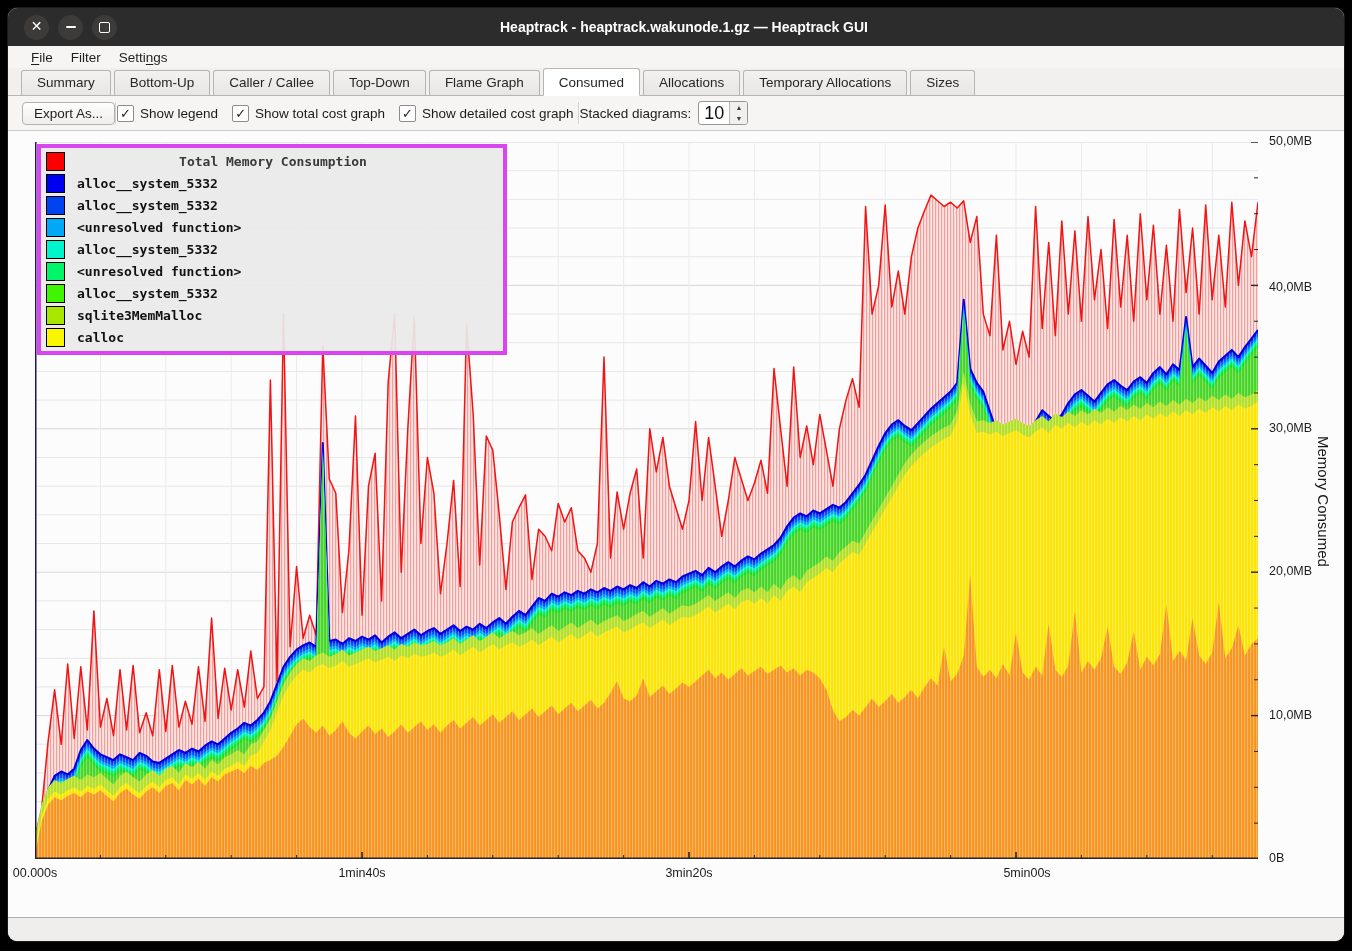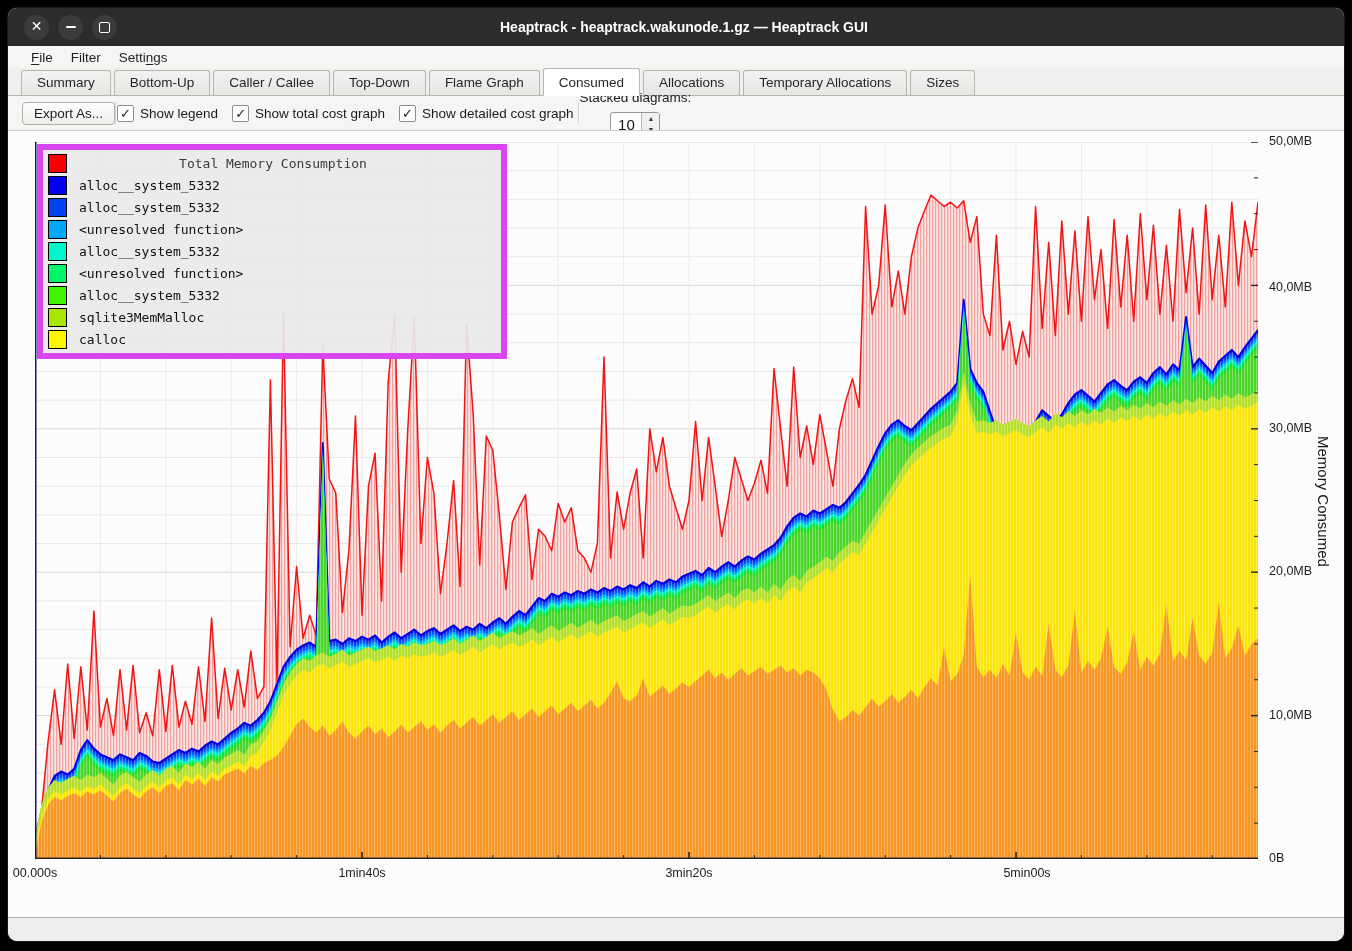--- a/index.html
+++ b/index.html
@@ -32,38 +32,38 @@
   .tab.active{background:#ffffff;padding-top:6px;margin-bottom:-1px;border-bottom:1px solid #fff;z-index:3;}
   
   #toolbar{position:absolute;left:0;top:88px;width:100%;height:34px;background:#f6f5f4;
     display:flex;align-items:center;padding-left:14px;box-sizing:border-box;}
   #export-btn{font-size:13.5px;color:#1f1f1f;background:linear-gradient(#fefefe,#efeeec);
     border:1px solid #b3b1ae;border-radius:4px;padding:3px 11px;}
   .tb-sep{width:1px;height:22px;background:#d2d1d0;border-right:1px solid #fbfbfa;}
   .cb-wrap{display:flex;align-items:center;gap:6px;font-size:13.5px;color:#1b1b1b;margin-right:4px;}
   .cb-box{width:15px;height:15px;background:#fff;border:1px solid #8e8c8a;border-radius:2px;
     display:flex;align-items:center;justify-content:center;font-size:13px;color:#222;line-height:1;}
-  #spin-wrap{display:flex;align-items:center;gap:7px;font-size:13.5px;color:#1b1b1b;flex-direction:column;}
+  #spin-wrap{display:flex;align-items:center;gap:7px;font-size:13.5px;color:#1b1b1b;}
   #spinbox{display:flex;border:1px solid #999795;border-radius:3px;overflow:hidden;background:#fff;}
-  #spin-value{width:30px;height:22px;font-size:15px;display:flex;align-items:center;justify-content:center;color:#111;}
+  #spin-value{width:30px;height:22px;font-size:18px;display:flex;align-items:center;justify-content:center;color:#111;}
   #spin-btns{width:17px;background:#f1f0ef;border-left:1px solid #b9b7b5;display:flex;flex-direction:column;}
   #spin-btns div{flex:1;display:flex;align-items:center;justify-content:center;font-size:7px;color:#3c3c3c;}
   
   #chartwidget{position:absolute;left:0;top:122px;width:1336px;height:787px;background:#fcfcfc;
     border-top:1px solid #cfcecd;}
   #plot-svg{position:absolute;left:27px;top:11px;}
   .xtick-label{position:absolute;top:735px;width:90px;text-align:center;font-size:12.5px;color:#1c1c1c;}
   .ytick-label{position:absolute;left:1261px;width:60px;text-align:left;font-size:12.5px;color:#1c1c1c;}
   #xaxis-title{position:absolute;left:318px;top:760px;width:640px;text-align:center;
     font-size:15px;color:#161616;}
   #yaxis-title{position:absolute;left:1307px;top:230px;writing-mode:vertical-rl;
     font-size:15px;color:#161616;height:280px;text-align:center;}
   
   #legend{position:absolute;left:29px;top:13px;width:470px;background:rgba(233,233,233,0.93);
-    border:6px solid #d946ef;box-sizing:border-box;padding:2px 0 3px 0;}
+    border:4px solid #d946ef;box-sizing:border-box;padding:2px 0 3px 0;font-weight:bold;}
   .lg-row{display:flex;align-items:center;height:22px;}
   .lg-swatch{width:17px;height:17px;border:1px solid #000;margin-left:5px;flex:0 0 auto;}
   .lg-label{font-family:"DejaVu Sans Mono",monospace;font-size:13px;color:#111;margin-left:12px;white-space:pre;}
   .lg-row.title .lg-label{flex:1;text-align:center;color:#3a3a3a;margin-left:0;margin-right:22px;}
   
   #statusstrip{position:absolute;left:0;top:909px;width:100%;height:24px;background:#efeeed;
     border-top:1px solid #b2b1b0;}
 </style>
 </head>
 <body>

